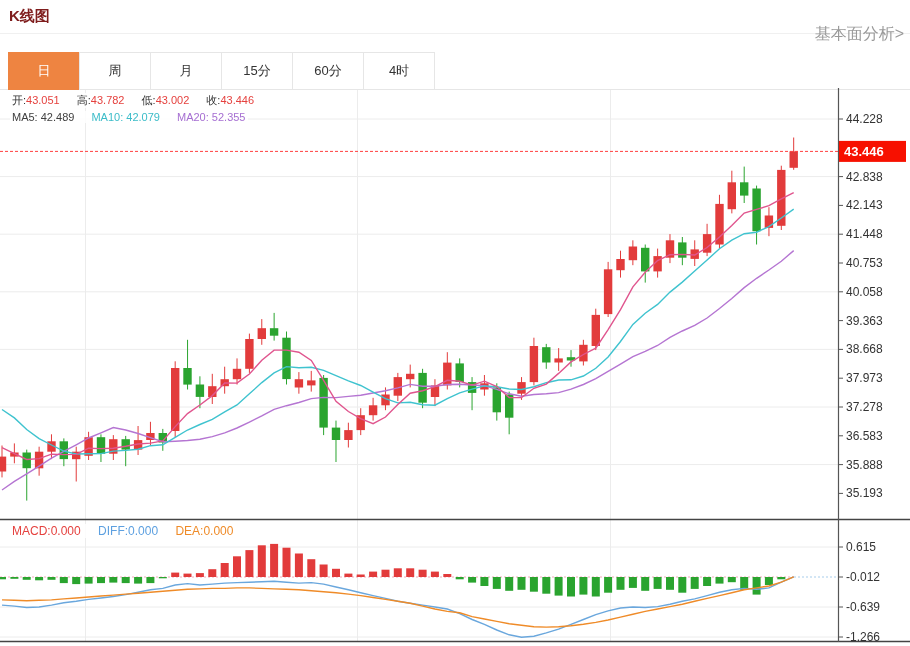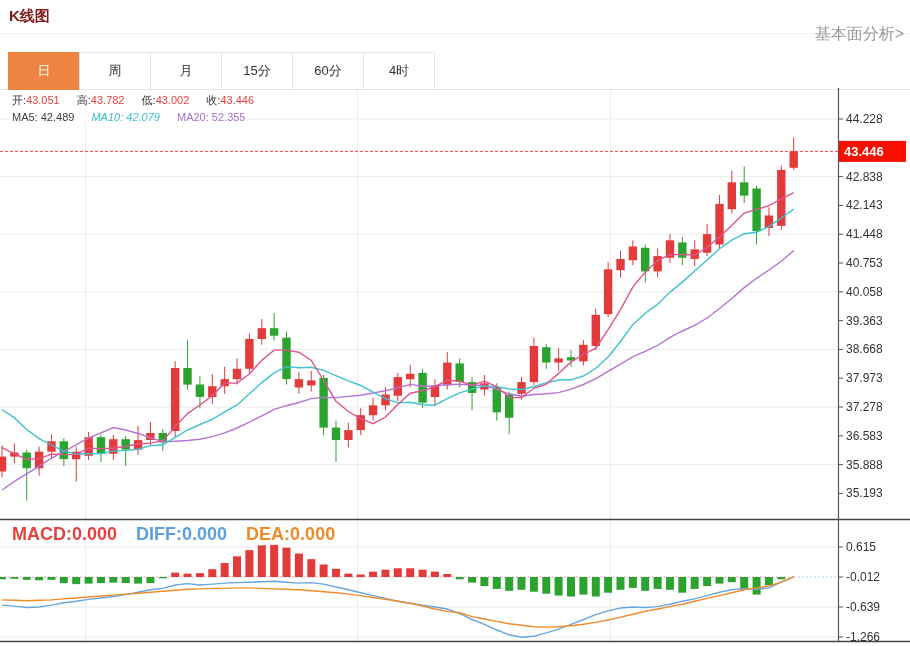--- a/index.html
+++ b/index.html
@@ -16,21 +16,21 @@
   .tab.active{background:#ee8441;border-color:#ee8441;color:#fff;}
   .tabs-baseline{position:absolute;left:0;top:89px;width:910px;height:0;
                  border-top:1px solid #e6e6e6;z-index:1;}
   #chart-svg{position:absolute;left:0;top:0;z-index:2;}
   .plot-hover{position:absolute;left:0;top:90px;width:838px;height:552px;z-index:3;}
   .legend{position:absolute;font-size:11px;white-space:nowrap;z-index:4;background:rgba(255,255,255,.85);
           padding:0 2px;}
   .legend .lbl{color:#333;}
   .legend .gap{display:inline-block;width:14px;}
   .ohlc-val{color:#e5413e;}
-  .c-ma5{color:#404040;} .c-ma10{color:#3bbcc8;font-style:italic;} .c-ma20{color:#a66fd2;}
+  .c-ma5{color:#404040;} .c-ma10{color:#3bbcc8;} .c-ma20{color:#a66fd2;}
   .c-macd{color:#e5413e;} .c-diff{color:#5da0e0;} .c-dea{color:#ef8b28;}
 </style>
 </head>
 <body>
 
 <div class="header">
   <div class="title">K线图</div>
   <div class="fund-link">基本面分析&gt;</div>
 </div>
 
@@ -324,17 +324,17 @@
   <span class="lbl">低:</span><span class="ohlc-val">43.002</span><span class="gap"></span>
   <span class="lbl">收:</span><span class="ohlc-val">43.446</span>
 </div>
 
 <div class="legend" style="left:10px;top:111px;">
   <span class="c-ma5">MA5: 42.489</span><span class="gap"></span>
   <span class="c-ma10">MA10: 42.079</span><span class="gap"></span>
   <span class="c-ma20">MA20: 52.355</span>
 </div>
 
-<div class="legend" style="left:10px;top:524px;font-size:18px;font-weight:bold;">
+<div class="legend" style="left:10px;top:524px;font-size:12px;">
   <span class="c-macd">MACD:</span><span class="c-macd">0.000</span><span class="gap"></span>
   <span class="c-diff">DIFF:</span><span class="c-diff">0.000</span><span class="gap"></span>
   <span class="c-dea">DEA:</span><span class="c-dea">0.000</span>
 </div>
 
 </body></html>

